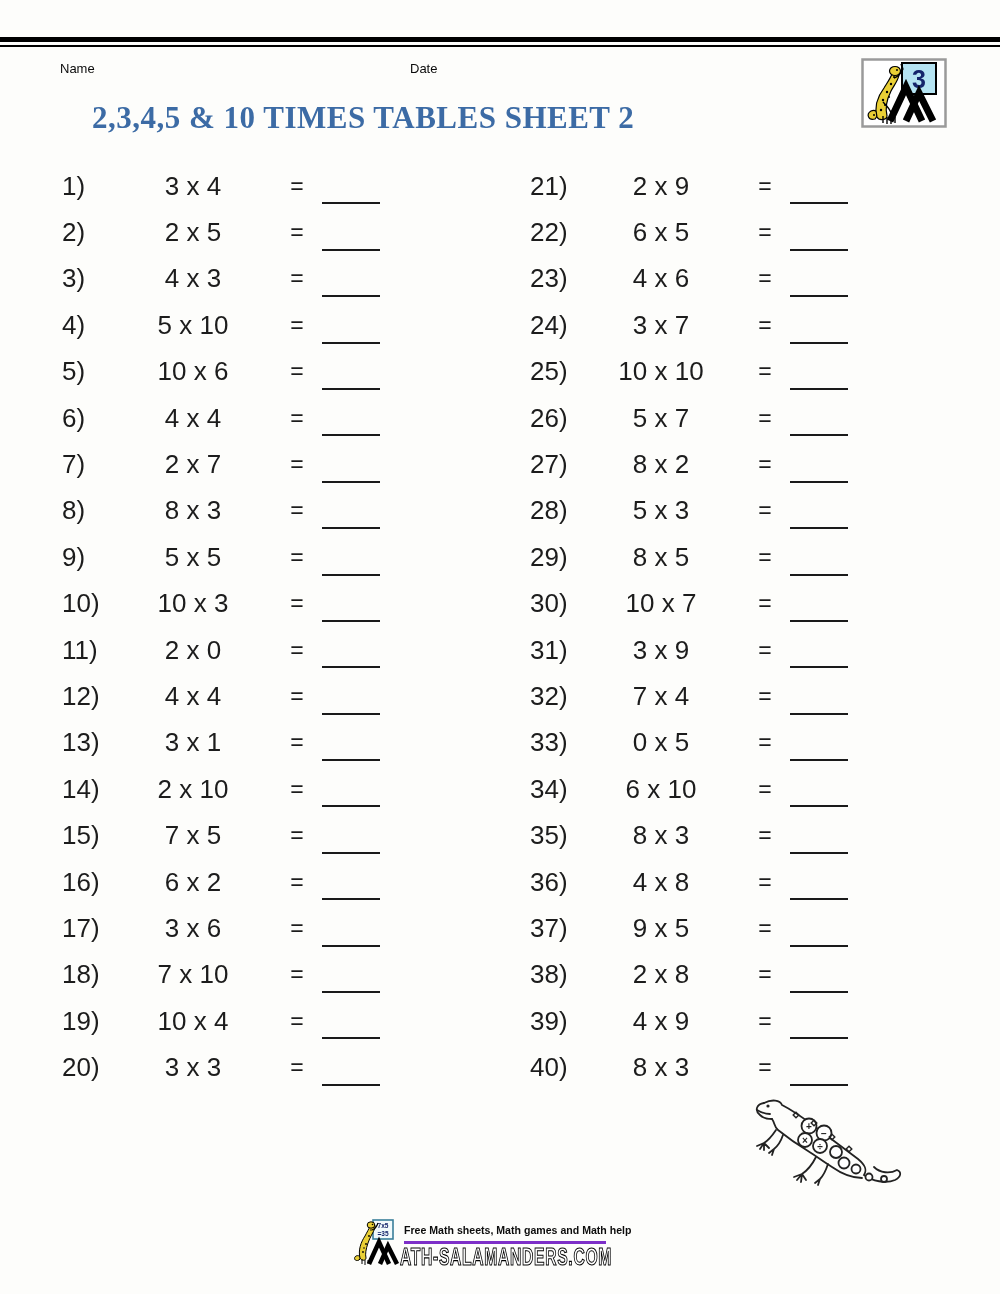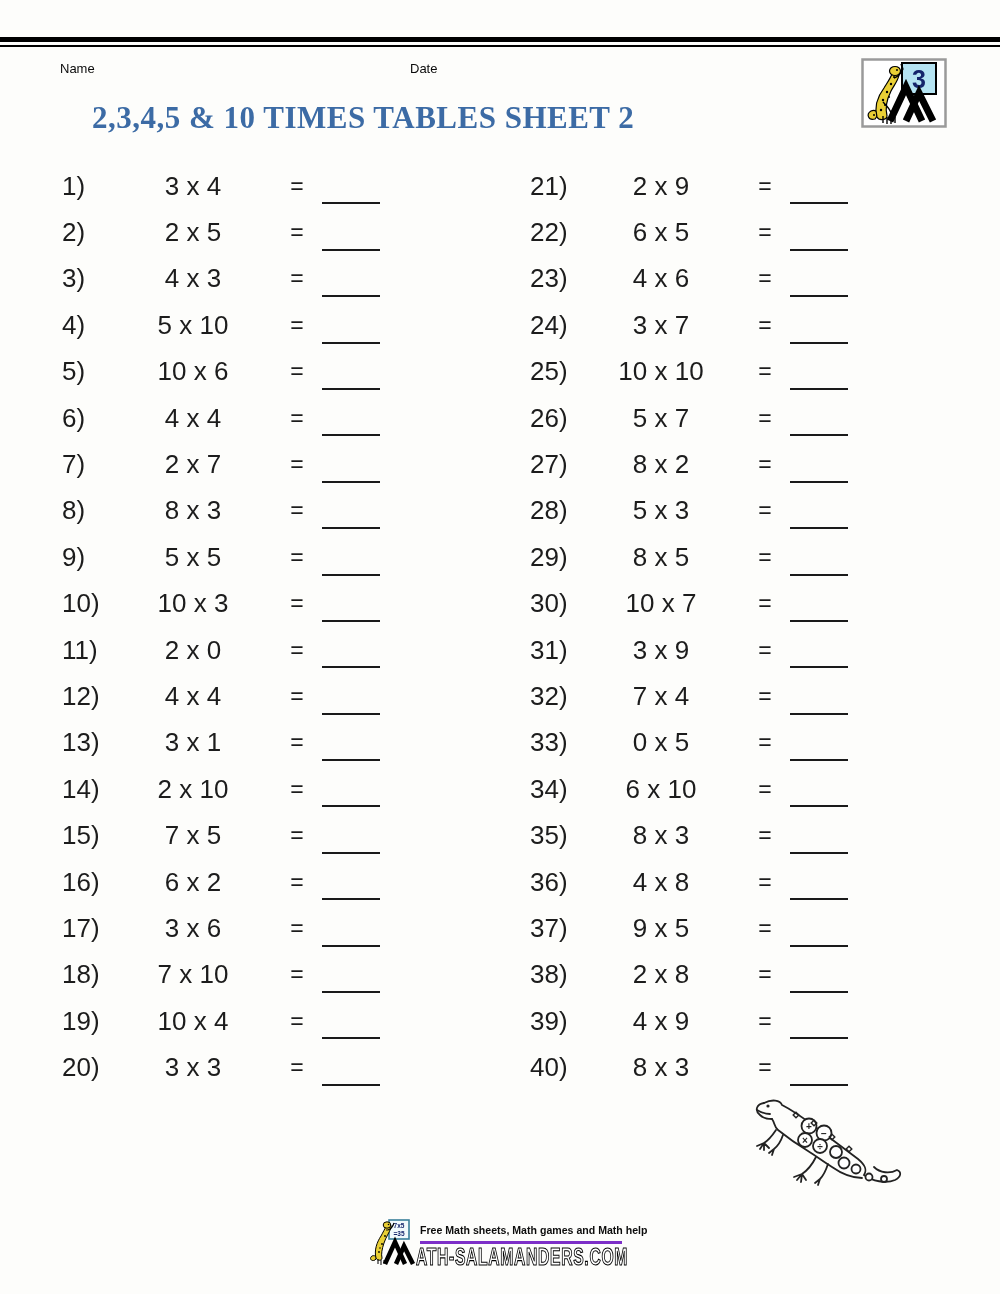--- a/index.html
+++ b/index.html
@@ -27,21 +27,21 @@
     column-gap:6px;align-items:center;font-size:26px;
   }
   .pnum{text-align:left;}
   .pexpr{text-align:center;white-space:nowrap;}
   .peq{text-align:center;font-size:23px;}
   .pline{
     align-self:end;height:30px;margin-bottom:5px;
     border-bottom:2px solid #1a1a1a;
   }
   .mascot{position:absolute;left:752px;top:1097px;}
-  .footer{position:absolute;left:368px;top:1218px;width:270px;height:60px;}
+  .footer{position:absolute;left:352px;top:1218px;width:270px;height:60px;}
   .footer-mini-logo{position:absolute;left:0;top:0;}
   .footer-tagline{
     position:absolute;left:52px;top:6px;width:215px;font-size:11.5px;font-weight:bold;
     white-space:nowrap;transform:scaleX(.92);transform-origin:left;color:#0d0d0d;
   }
   .footer-rule{position:absolute;left:52px;top:23px;width:202px;height:3px;background:var(--footer-purple,#7d2fc8);}
   .footer-site{position:absolute;left:44px;top:26px;}
   svg text{font-family:"Liberation Sans",sans-serif;}
 </style>
 </head>

